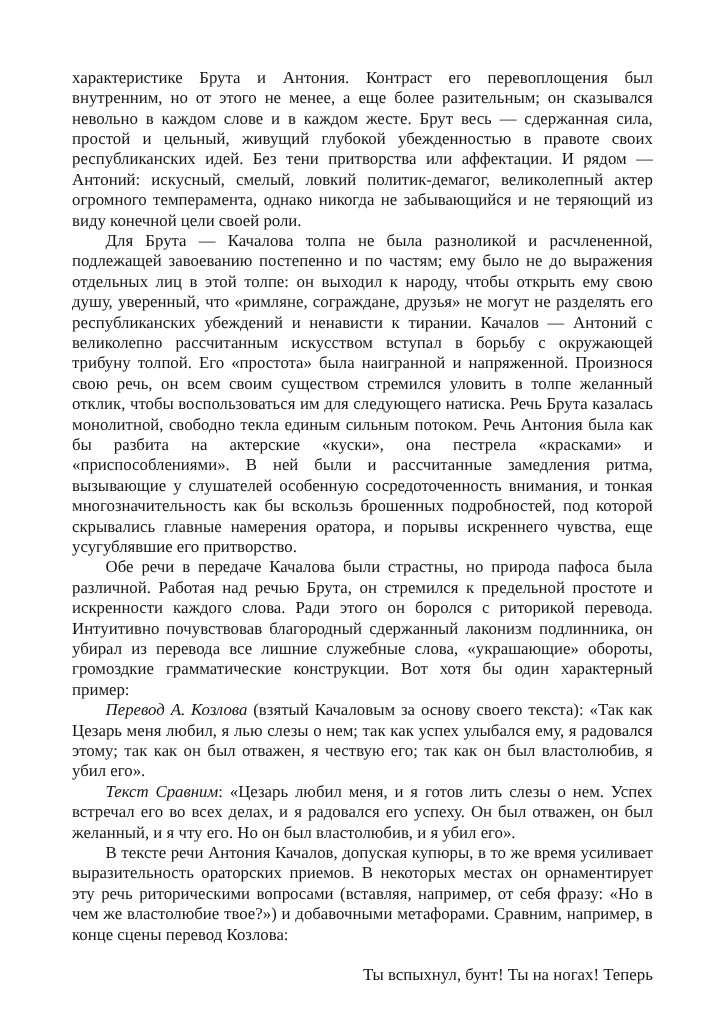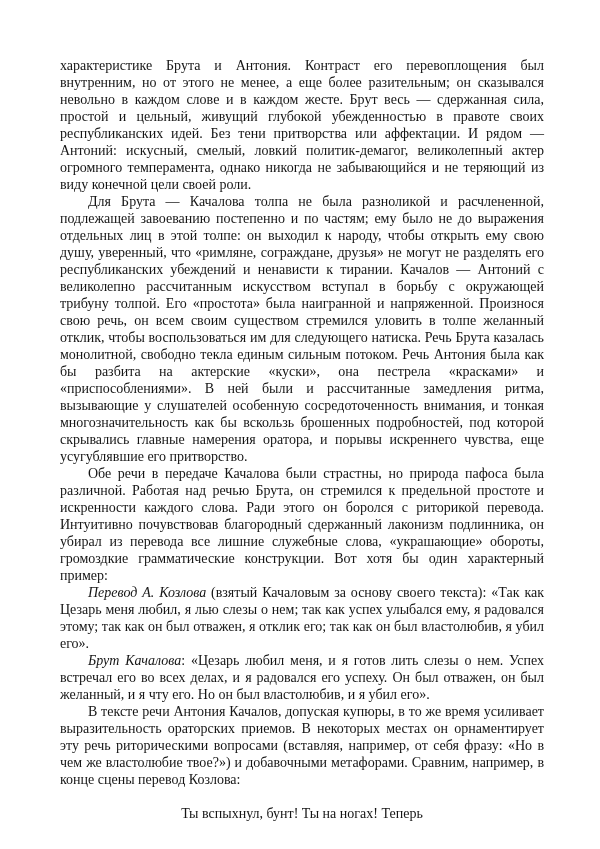--- a/index.html
+++ b/index.html
@@ -25,37 +25,37 @@
   }
   .para {
     text-indent: 28px;
     margin: 0;
   }
   .para.no-indent {
     text-indent: 0;
   }
   .para.verse-line {
     margin-top: 17px;
-    text-align: center;
+    text-align: right;
   }
   em {
     font-style: italic;
     font-family: Liberation Serif, serif;
   }
 </style>
 </head>
 <body>
 
 <div class="page">
   <p class="para no-indent">характеристике Брута и Антония. Контраст его перевоплощения был внутренним, но от этого не менее, а еще более разительным; он сказывался невольно в каждом слове и в каждом жесте. Брут весь — сдержанная сила, простой и цельный, живущий глубокой убежденностью в правоте своих республиканских идей. Без тени притворства или аффектации. И рядом — Антоний: искусный, смелый, ловкий политик-демагог, великолепный актер огромного темперамента, однако никогда не забывающийся и не теряющий из виду конечной цели своей роли.</p>
 
   <p class="para">Для Брута — Качалова толпа не была разноликой и расчлененной, подлежащей завоеванию постепенно и по частям; ему было не до выражения отдельных лиц в этой толпе: он выходил к народу, чтобы открыть ему свою душу, уверенный, что «римляне, сограждане, друзья» не могут не разделять его республиканских убеждений и ненависти к тирании. Качалов — Антоний с великолепно рассчитанным искусством вступал в борьбу с окружающей трибуну толпой. Его «простота» была наигранной и напряженной. Произнося свою речь, он всем своим существом стремился уловить в толпе желанный отклик, чтобы воспользоваться им для следующего натиска. Речь Брута казалась монолитной, свободно текла единым сильным потоком. Речь Антония была как бы разбита на актерские «куски», она пестрела «красками» и «приспособлениями». В ней были и рассчитанные замедления ритма, вызывающие у слушателей особенную сосредоточенность внимания, и тонкая многозначительность как бы вскользь брошенных подробностей, под которой скрывались главные намерения оратора, и порывы искреннего чувства, еще усугублявшие его притворство.</p>
 
   <p class="para">Обе речи в передаче Качалова были страстны, но природа пафоса была различной. Работая над речью Брута, он стремился к предельной простоте и искренности каждого слова. Ради этого он боролся с риторикой перевода. Интуитивно почувствовав благородный сдержанный лаконизм подлинника, он убирал из перевода все лишние служебные слова, «украшающие» обороты, громоздкие грамматические конструкции. Вот хотя бы один характерный пример:</p>
 
-  <p class="para"><em>Перевод А. Козлова</em><span> (взятый Качаловым за основу своего текста): «Так как Цезарь меня любил, я лью слезы о нем; так как успех улыбался ему, я радовался этому; так как он был отважен, я отклик его; так как он был властолюбив, я убил его».</span></p>
+  <p class="para"><em>Перевод А. Козлова</em><span> (взятый Качаловым за основу своего текста): «Так как Цезарь меня любил, я лью слезы о нем; так как успех улыбался ему, я радовался этому; так как он был отважен, я чествую его; так как он был властолюбив, я убил его».</span></p>
 
-  <p class="para"><em>Брут Качалова</em><span>: «Цезарь любил меня, и я готов лить слезы о нем. Успех встречал его во всех делах, и я радовался его успеху. Он был отважен, он был желанный, и я чту его. Но он был властолюбив, и я убил его».</span></p>
+  <p class="para"><em>Текст Сравним</em><span>: «Цезарь любил меня, и я готов лить слезы о нем. Успех встречал его во всех делах, и я радовался его успеху. Он был отважен, он был желанный, и я чту его. Но он был властолюбив, и я убил его».</span></p>
 
   <p class="para">В тексте речи Антония Качалов, допуская купюры, в то же время усиливает выразительность ораторских приемов. В некоторых местах он орнаментирует эту речь риторическими вопросами (вставляя, например, от себя фразу: «Но в чем же властолюбие твое?») и добавочными метафорами. Сравним, например, в конце сцены перевод Козлова:</p>
 
   <p class="para no-indent verse-line">Ты вспыхнул, бунт! Ты на ногах! Теперь</p>
 </div>
 
 </body></html>

